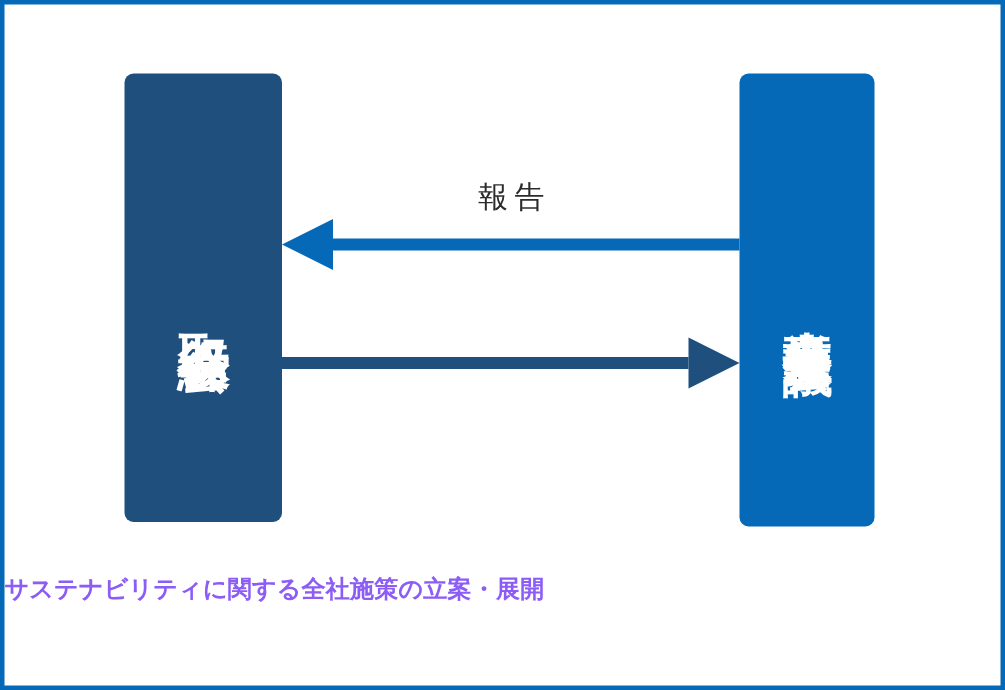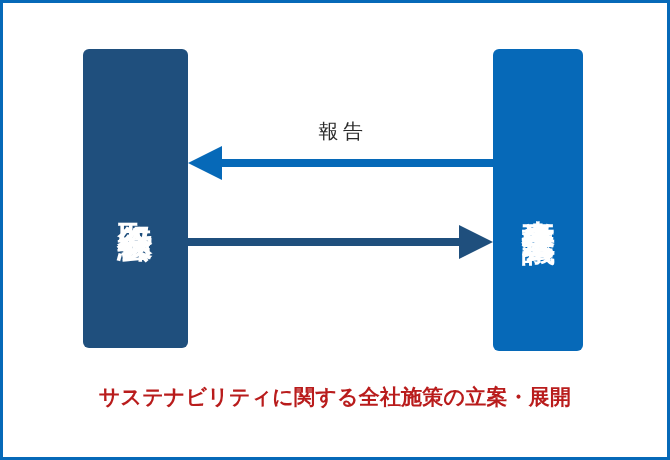--- a/index.html
+++ b/index.html
@@ -141,24 +141,24 @@
     top: 199px;
     width: 150px;
   }
 
   
   #caption {
     position: absolute;
     left: 0;
     right: 0;
     top: 380px;
-    text-align: center;
-    font-size: 21px;
+    text-align: left;
+    font-size: 16px;
     font-weight: 700;
-    color: #b91c1c;
+    color: #8b5cf6;
     letter-spacing: 0.01em;
     white-space: nowrap;
   }
 </style>
 </head>
 <body>
 
 <div id="figure">
 
   <div class="node-box" id="box-board">

